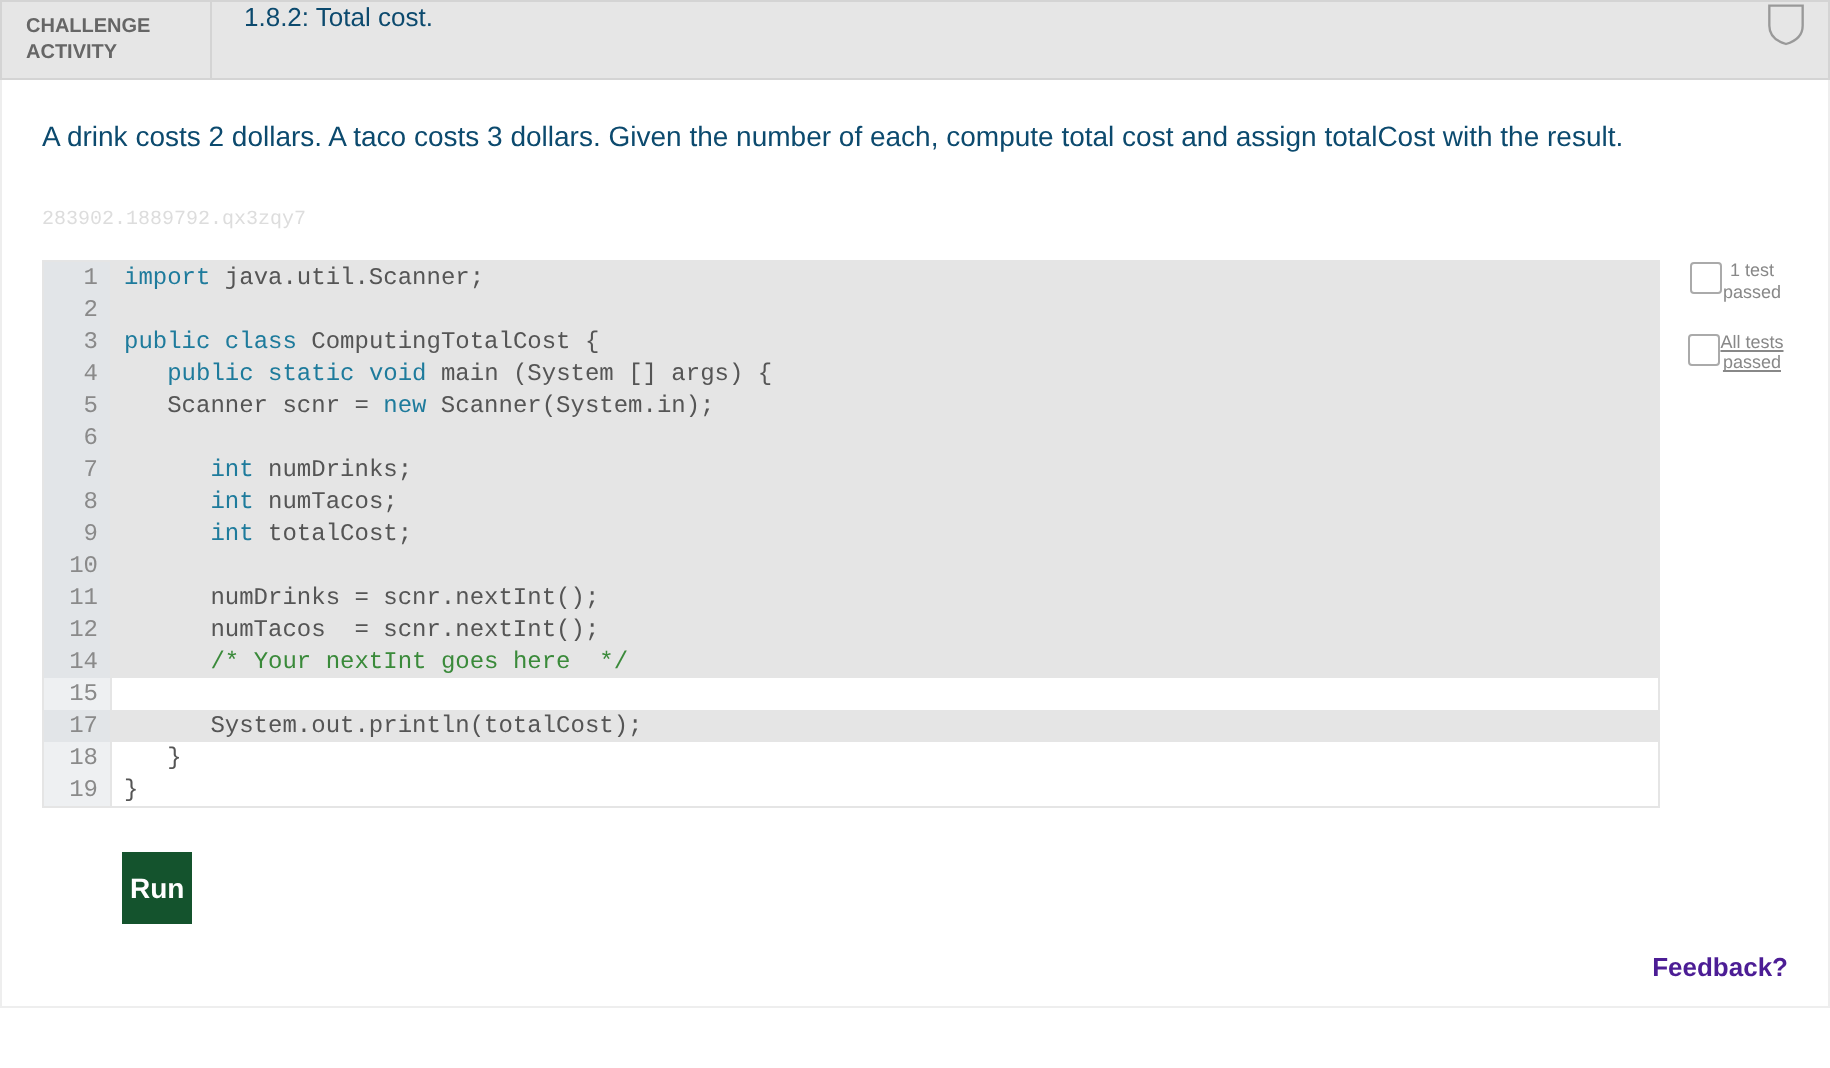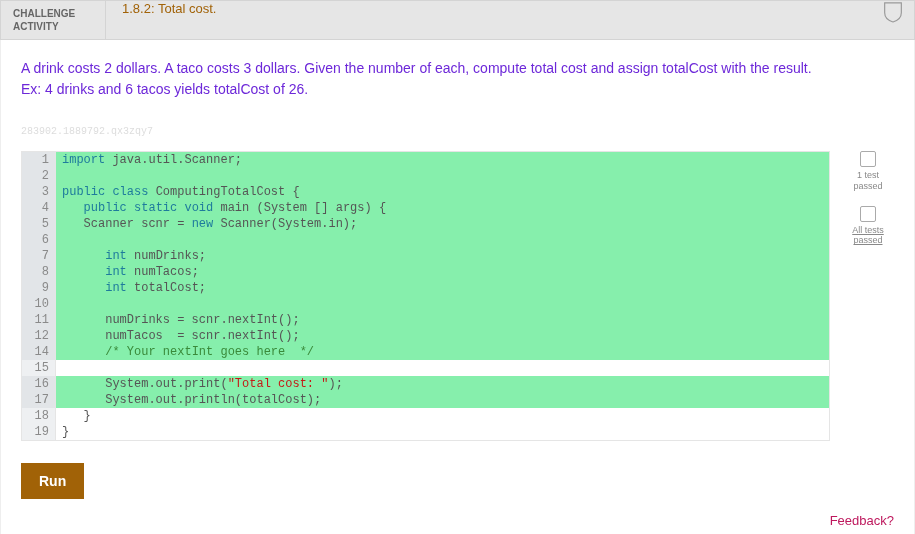--- a/index.html
+++ b/index.html
@@ -25,21 +25,21 @@
     line-height: 1.3;
     display: flex;
     flex-direction: column;
     justify-content: center;
     border-right: 1px solid #d4d4d4;
     min-width: 105px;
   }
   .header-title {
     padding: 0 16px;
     font-size: 13px;
-    color: #a16207;
+    color: #0c4a6e;
     display: flex;
     align-items: center;
     flex: 1;
   }
   .header-icon {
     width: 42px;
     display: flex;
     align-items: center;
     justify-content: center;
   }
@@ -47,21 +47,21 @@
     width: 20px;
     height: 22px;
   }
   .content {
     padding: 18px 20px 12px 20px;
     border: 1px solid #eee;
     border-top: none;
   }
   .prompt {
     font-size: 14px;
-    color: #6d28d9;
+    color: #0c4a6e;
     line-height: 1.5;
     margin-bottom: 26px;
   }
   .watermark {
     font-size: 10px;
     color: #ddd;
     margin-bottom: 14px;
     font-family: "Consolas","Courier New",monospace;
   }
   .editor-row {
@@ -90,64 +90,65 @@
     user-select: none;
     flex-shrink: 0;
   }
   .code-cell {
     padding-left: 6px;
     white-space: pre;
     flex: 1;
     min-width: 0;
     overflow: hidden;
   }
-  .hl-band .code-cell { background: #86efac; }
+  .hl-band .code-cell { background: #e5e5e5; }
   .hl-band .gutter { background: #e2e5e8; }
   .tok-kw { color: #1e7b9c; }
   .tok-str { color: #c41a16; }
   .tok-cm { color: #3a8a3a; }
   .side-status {
     width: 52px;
     margin-left: 12px;
     display: flex;
     flex-direction: column;
     align-items: center;
     font-size: 9px;
     color: #888;
     text-align: center;
     line-height: 1.2;
   }
-  .status-block { margin-bottom: 14px; display:flex; flex-direction:column; align-items:center;}
+  .status-block { margin-bottom: 14px; display:flex; align-items:center;}
   .status-box {
     width: 16px;
     height: 16px;
     border: 1px solid #aaa;
     border-radius: 2px;
     margin-bottom: 3px;
     background: #fff;
   }
   .run-row {
     margin-top: 22px;
   }
   .run-btn {
-    background: #a16207;
+    background: #14532d;
     color: #fff;
     border: none;
     font-weight: bold;
     font-size: 14px;
-    padding: 10px 18px;
+    padding: 10px 4px;
     cursor: pointer;
+    margin-left: 40px;
   }
   .feedback {
     text-align: right;
     margin-top: 14px;
   }
   .feedback a {
-    color: #be185d;
-    font-weight: normal;
+    color: #4c1d95;
+    font-weight: bold;
     font-size: 13px;
     text-decoration: none;
     cursor: pointer;
   }
 </style>
 </head>
 <body>
 
 <div class="header">
   <div class="header-label">
@@ -158,21 +159,20 @@
   <div class="header-icon">
     <svg class="shield" viewBox="0 0 24 26">
       <path d="M2 2 H22 V14 Q22 22 12 25 Q2 22 2 14 Z" fill="none" stroke="#999" stroke-width="1.4"></path>
     </svg>
   </div>
 </div>
 
 <div class="content">
   <div class="prompt">
     <div>A drink costs 2 dollars. A taco costs 3 dollars. Given the number of each, compute total cost and assign totalCost with the result.</div>
-    <div>Ex: 4 drinks and 6 tacos yields totalCost of 26.</div>
   </div>
 
   <div class="watermark">283902.1889792.qx3zqy7</div>
 
   <div class="editor-row">
     <div class="code-area" id="code-area">
         <div class="code-line hl-band">
           <div class="gutter">1</div>
           <div class="code-cell"><span class="tok-kw">import</span><span> java.util.Scanner;</span></div>
         </div>
@@ -220,24 +220,20 @@
           <div class="gutter">12</div>
           <div class="code-cell"><span>      numTacos  = scnr.nextInt();</span></div>
         </div>
         <div class="code-line hl-band">
           <div class="gutter">14</div>
           <div class="code-cell"><span>      </span><span class="tok-cm">/* Your nextInt goes here  */</span></div>
         </div>
         <div class="code-line">
           <div class="gutter">15</div>
           <div class="code-cell"></div>
-        </div>
-        <div class="code-line hl-band">
-          <div class="gutter">16</div>
-          <div class="code-cell"><span>      System.out.print(</span><span class="tok-str">"Total cost: "</span><span>);</span></div>
         </div>
         <div class="code-line hl-band">
           <div class="gutter">17</div>
           <div class="code-cell"><span>      System.out.println(totalCost);</span></div>
         </div>
         <div class="code-line">
           <div class="gutter">18</div>
           <div class="code-cell"><span>   }</span></div>
         </div>
         <div class="code-line">

